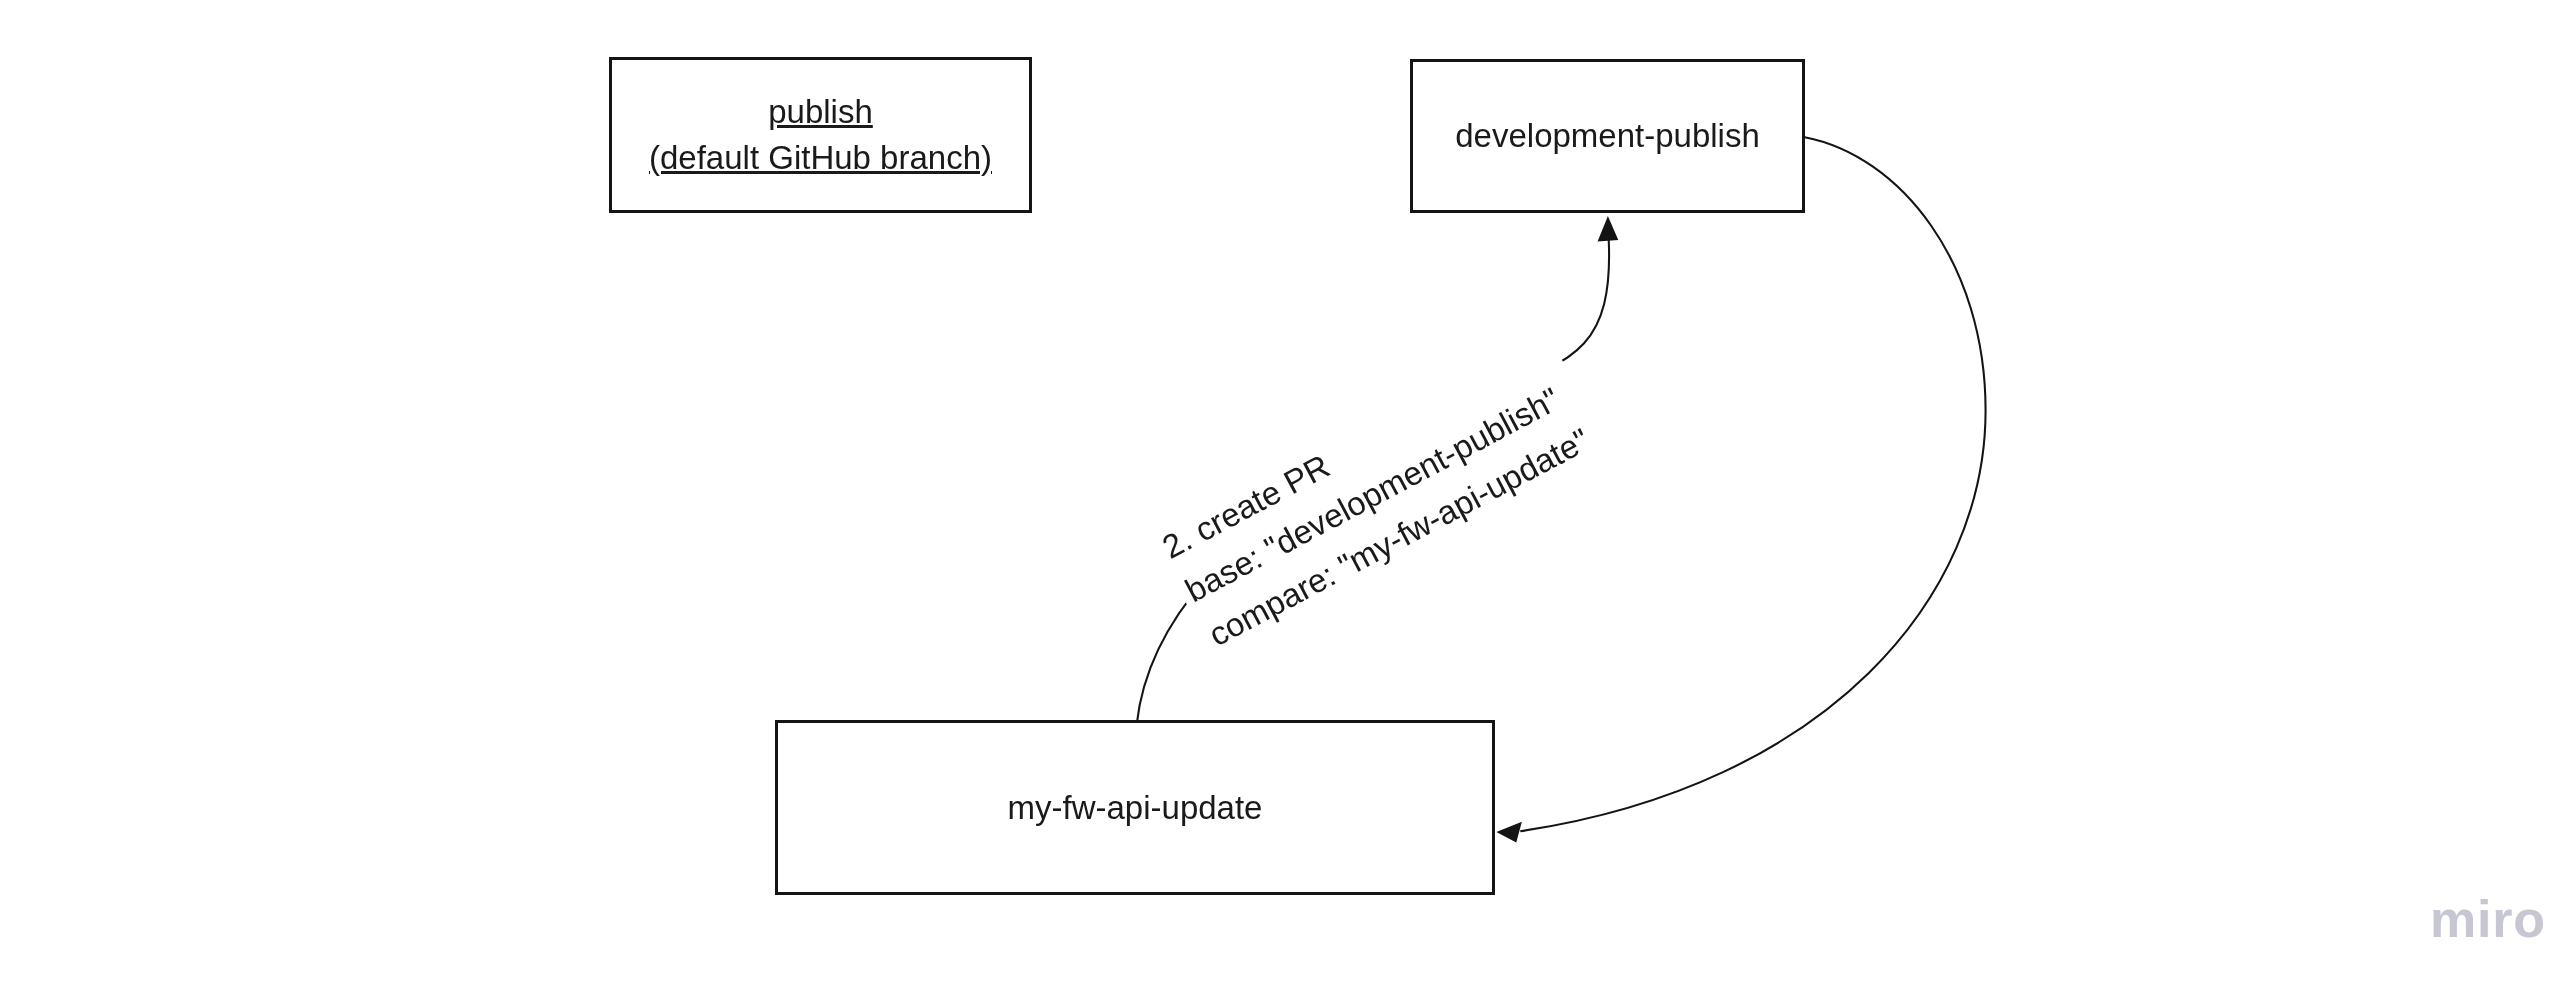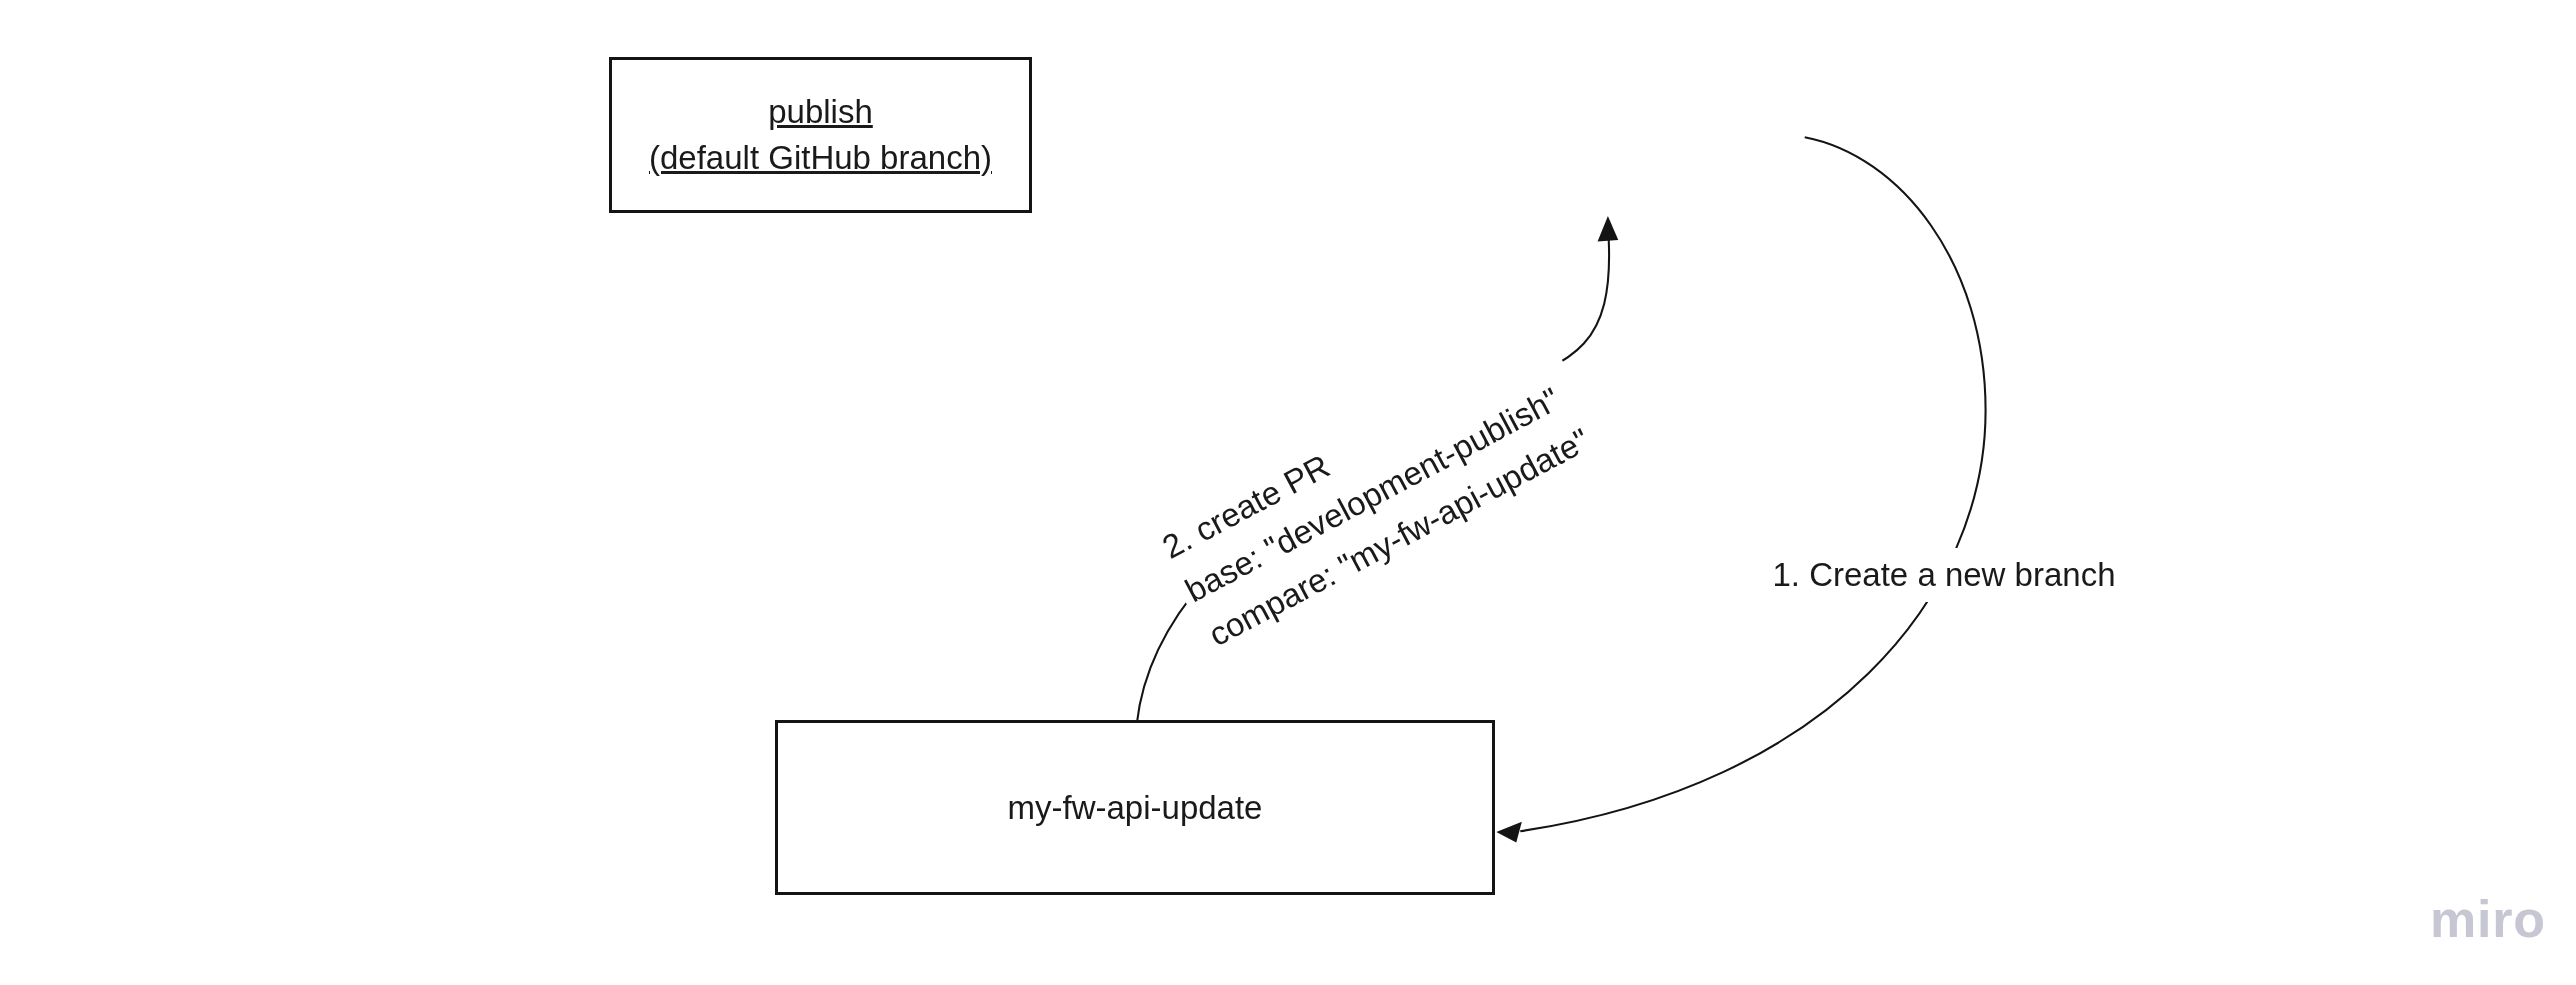--- a/index.html
+++ b/index.html
@@ -85,28 +85,28 @@
 
     <path d="M 1425 933 C 1428 800 1520 690 1700 572 C 1915 442 2028 500 2019 300"></path>
     <polygon points="2018,271 2005,303 2031,301"></polygon>
   </svg>
 
   <div class="node node-publish">
     <span class="node-label">publish</span>
     <span class="node-label">(default GitHub branch)</span>
   </div>
 
+  <div class="node node-dev-publish">
+    <span class="node-label">development-publish</span>
+  </div>
 
   <div class="node node-myfw">
     <span class="node-label">my-fw-api-update</span>
   </div>
 
-  <div class="caption caption-branch">
-    <span>1. Create a new branch</span>
-  </div>
 
   <div class="caption caption-pr">
     <span class="cap-line">2. create PR</span>
     <span class="cap-line">base: "development-publish"</span>
     <span class="cap-line">compare: "my-fw-api-update"</span>
   </div>
 
   <div class="watermark">miro</div>
 
 </div>

